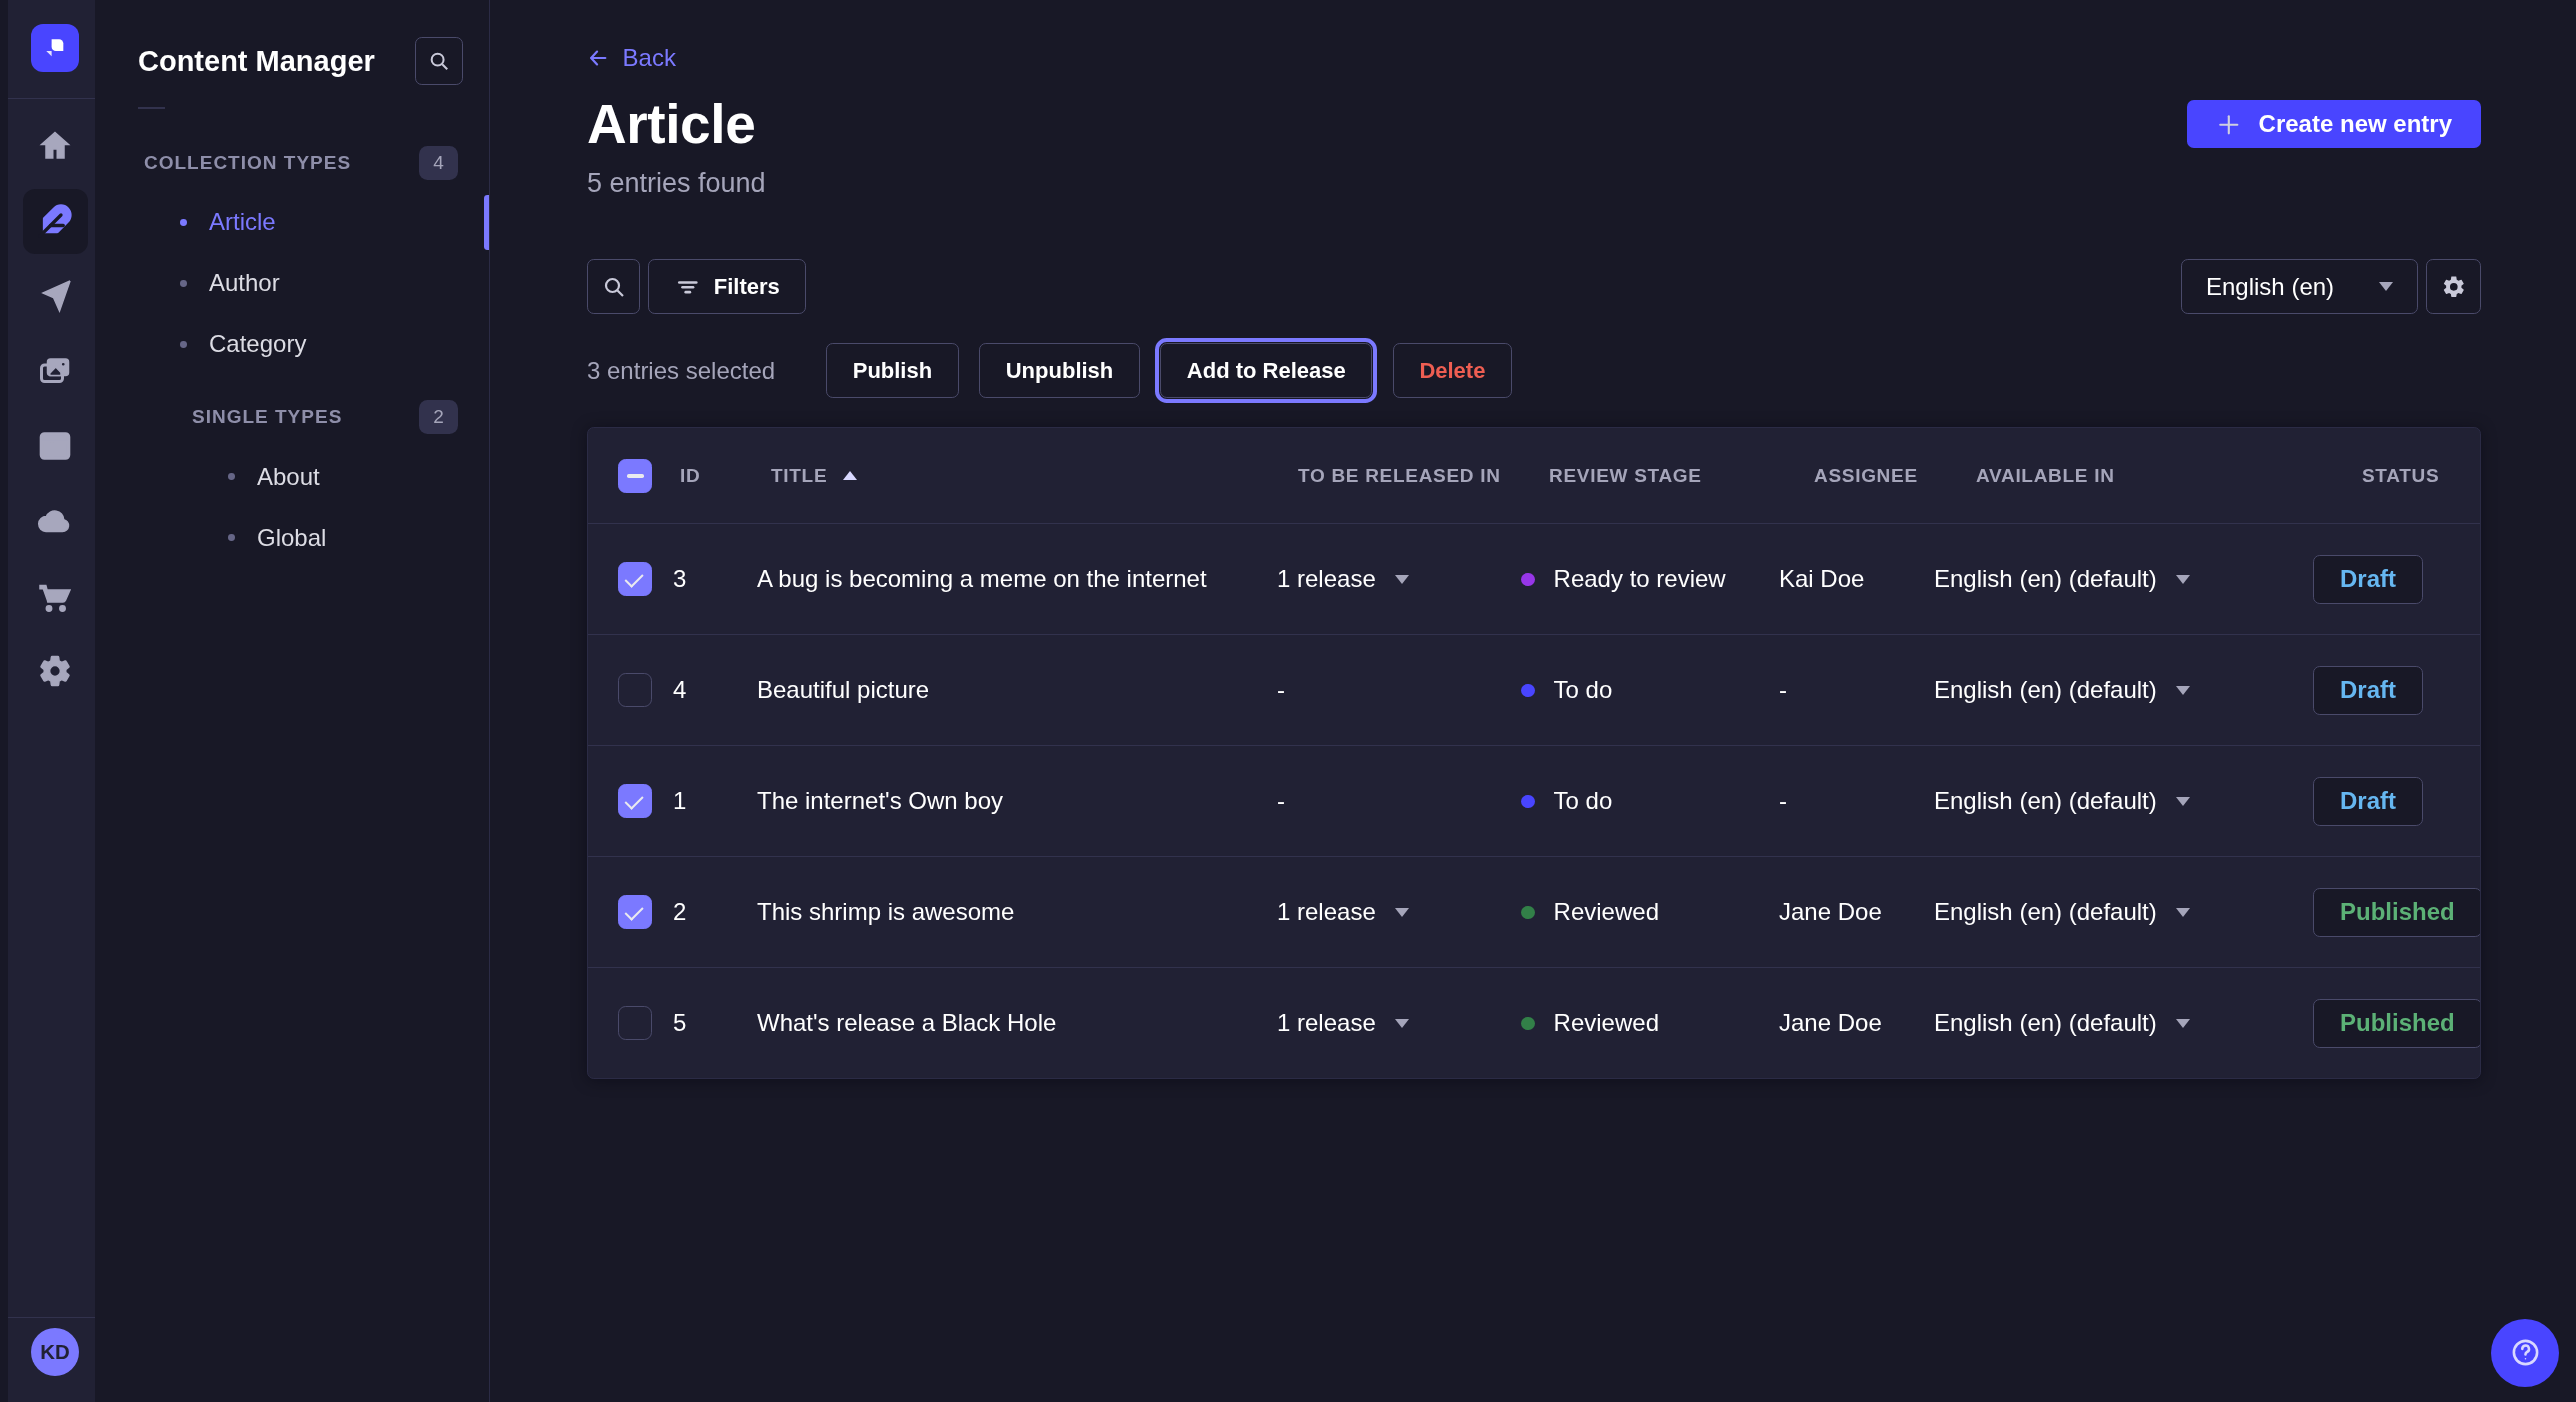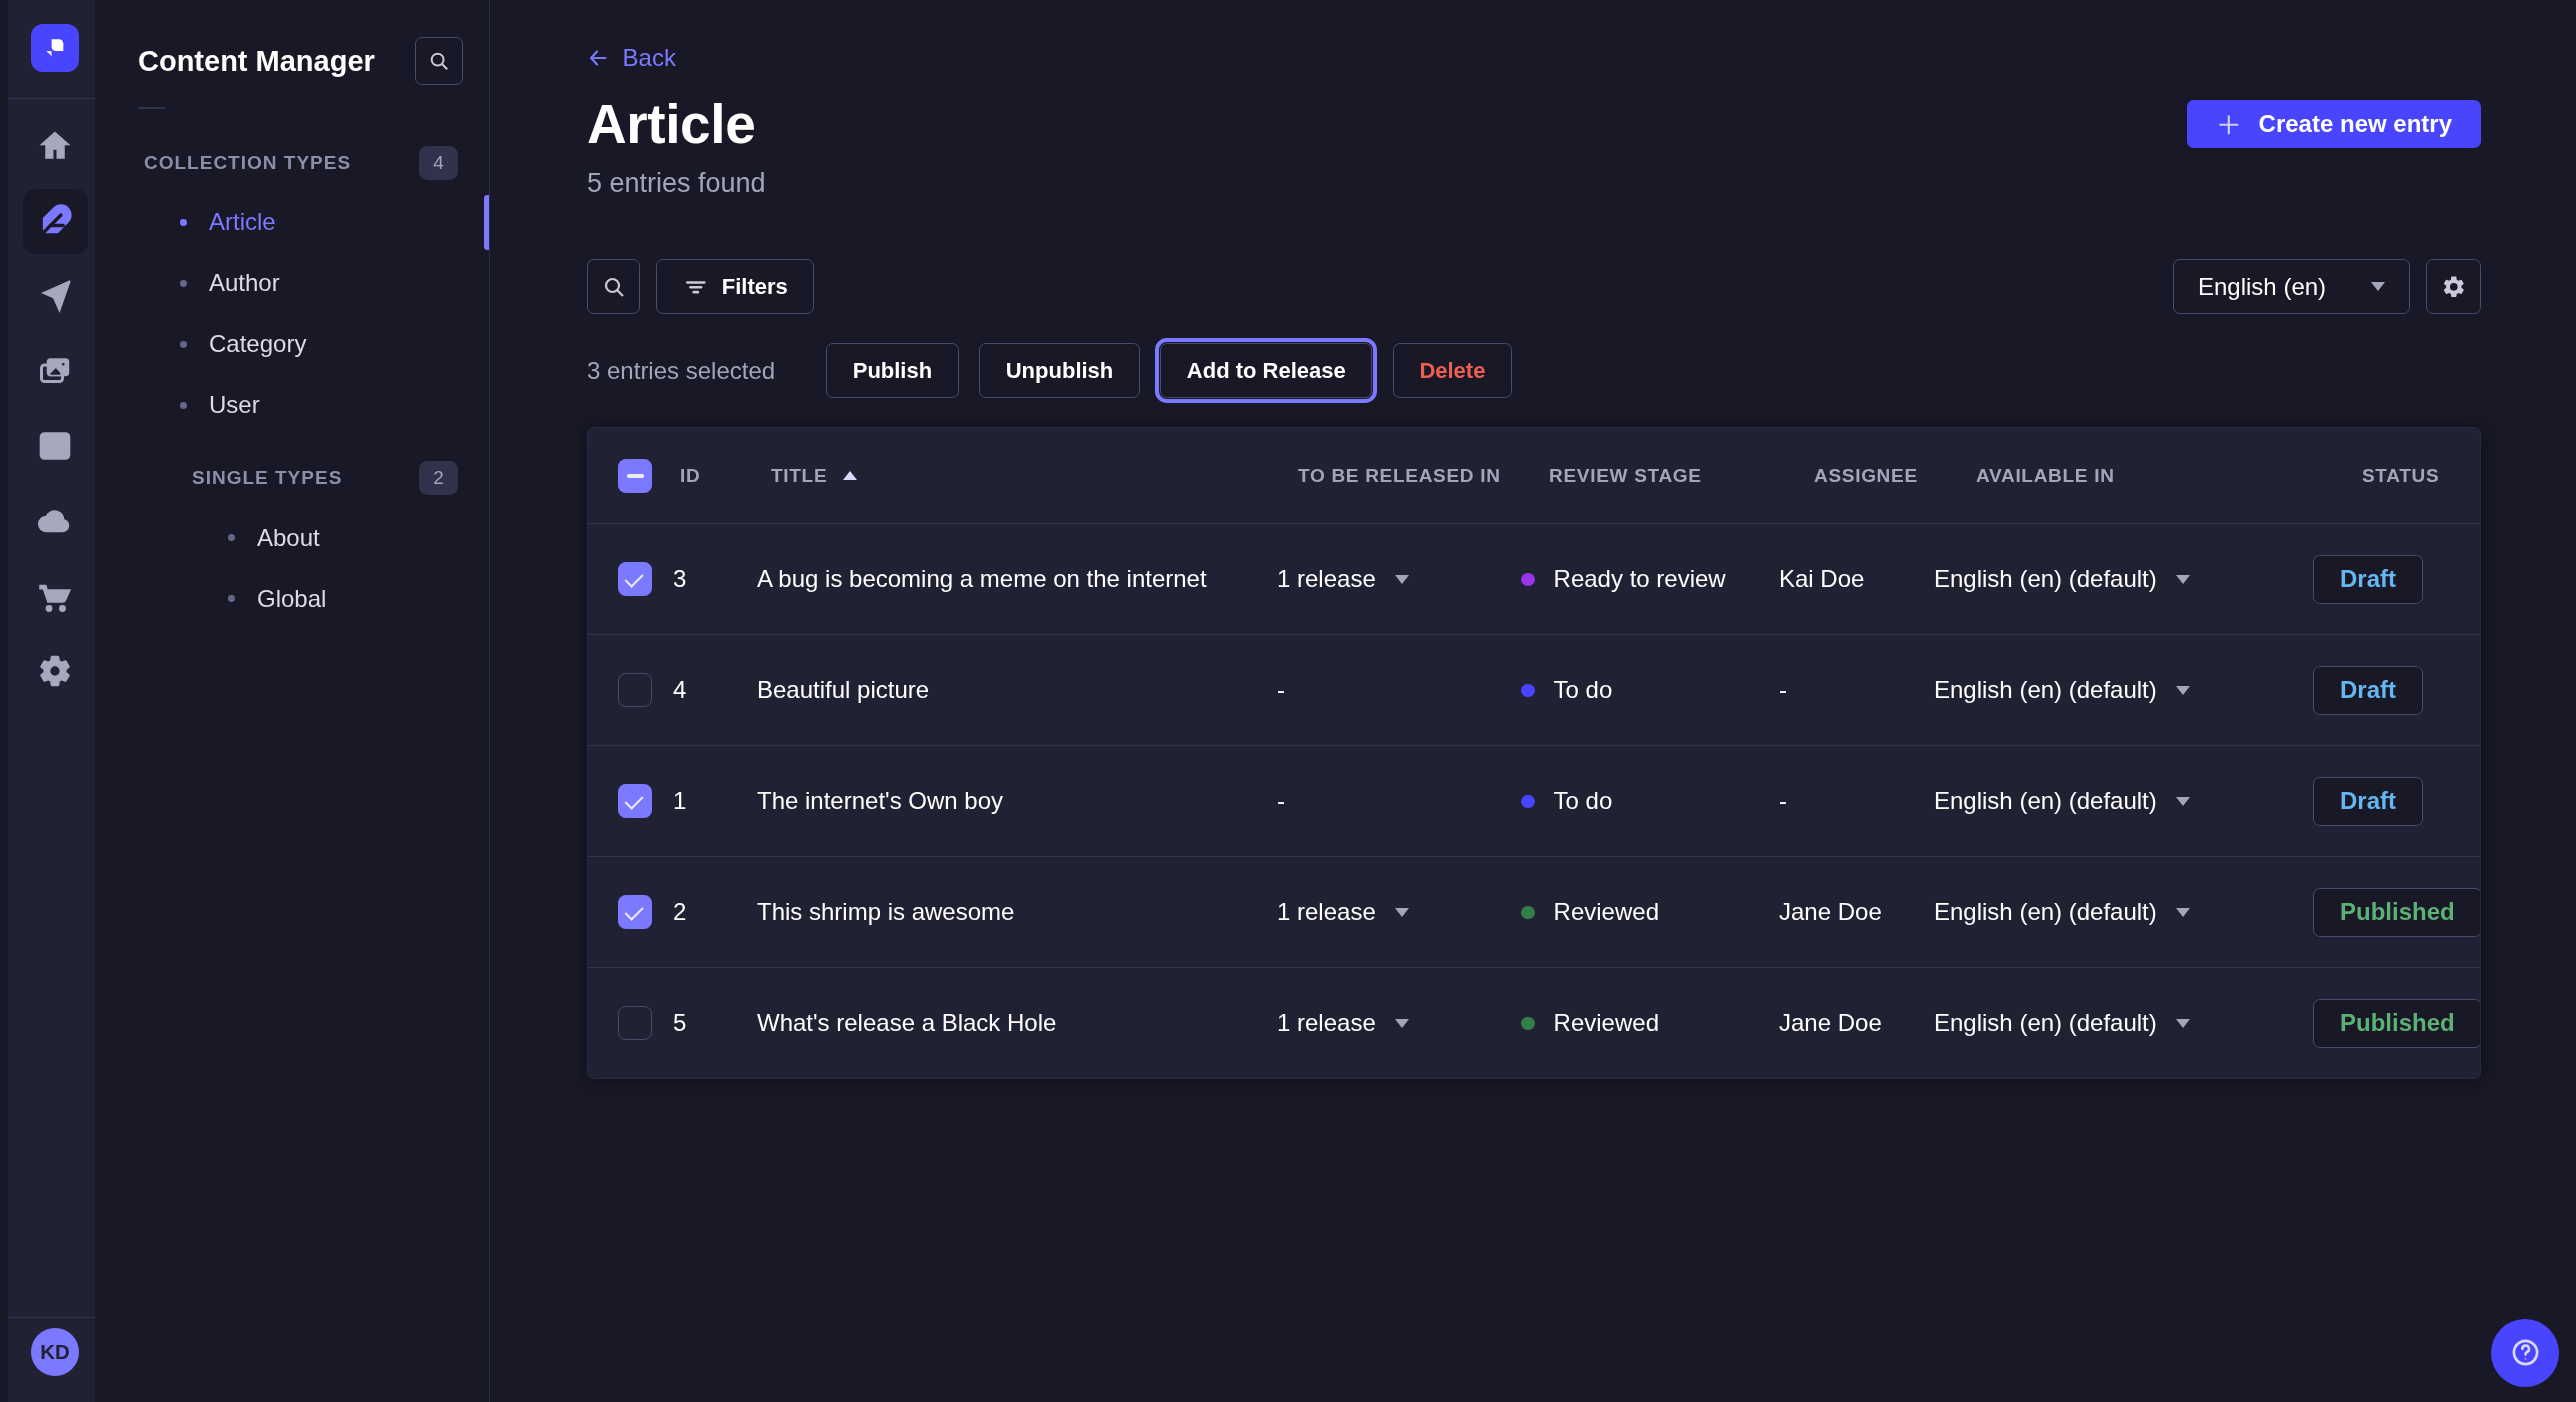--- a/index.html
+++ b/index.html
@@ -92,21 +92,21 @@
   .title-row { margin-top:20.4px; display:flex; align-items:center; justify-content:space-between; }
   .page-title { font-size:55px; font-weight:700; color:#ffffff; letter-spacing:-0.4px; }
   .btn-primary {
     background:#4945ff; border:none; border-radius:6.8px; height:48px; padding:0 29px;
     display:inline-flex; align-items:center; gap:17px; color:#ffffff;
     font-size:24px; font-weight:700; cursor:pointer; font-family:inherit;
   }
   .subtitle { margin-top:12px; font-size:27px; color:#a5a5ba; }
 
   .toolbar-row { margin-top:60px; display:flex; align-items:center; justify-content:space-between; }
-  .toolbar-left, .toolbar-right { display:flex; align-items:center; gap:16px; }
+  .toolbar-left, .toolbar-right { display:flex; align-items:center; gap:8px; }
   .toolbar-search { width:53px; height:55px; }
   .btn-outline {
     background:transparent; border:0.9px solid #4a4a6a; border-radius:6.8px; height:55px;
     padding:0 25.6px; display:inline-flex; align-items:center; gap:13.6px;
     color:#ffffff; font-size:22px; font-weight:700; cursor:pointer; font-family:inherit;
   }
   .locale-select {
     background:transparent; border:0.9px solid #4a4a6a; border-radius:6.8px; height:55px;
     padding:0 24px; display:inline-flex; align-items:center; gap:31px;
     color:#ffffff; font-size:24px; font-weight:400; cursor:pointer; width:237px;
@@ -268,24 +268,20 @@
         <span class="active-bar"></span>
       </li>
       <li class="nav-item">
         <span class="bullet"></span>
         <span class="nav-label">Author</span>
       </li>
       <li class="nav-item">
         <span class="bullet"></span>
         <span class="nav-label">Category</span>
       </li>
-      <li class="nav-item">
-        <span class="bullet"></span>
-        <span class="nav-label">User</span>
-      </li>
     </ul>
   </div>
 
   <div class="section">
     <div class="section-head">
       <span class="section-label">SINGLE TYPES</span>
       <span class="section-badge">2</span>
     </div>
     <ul class="section-items">
       <li class="nav-item">

